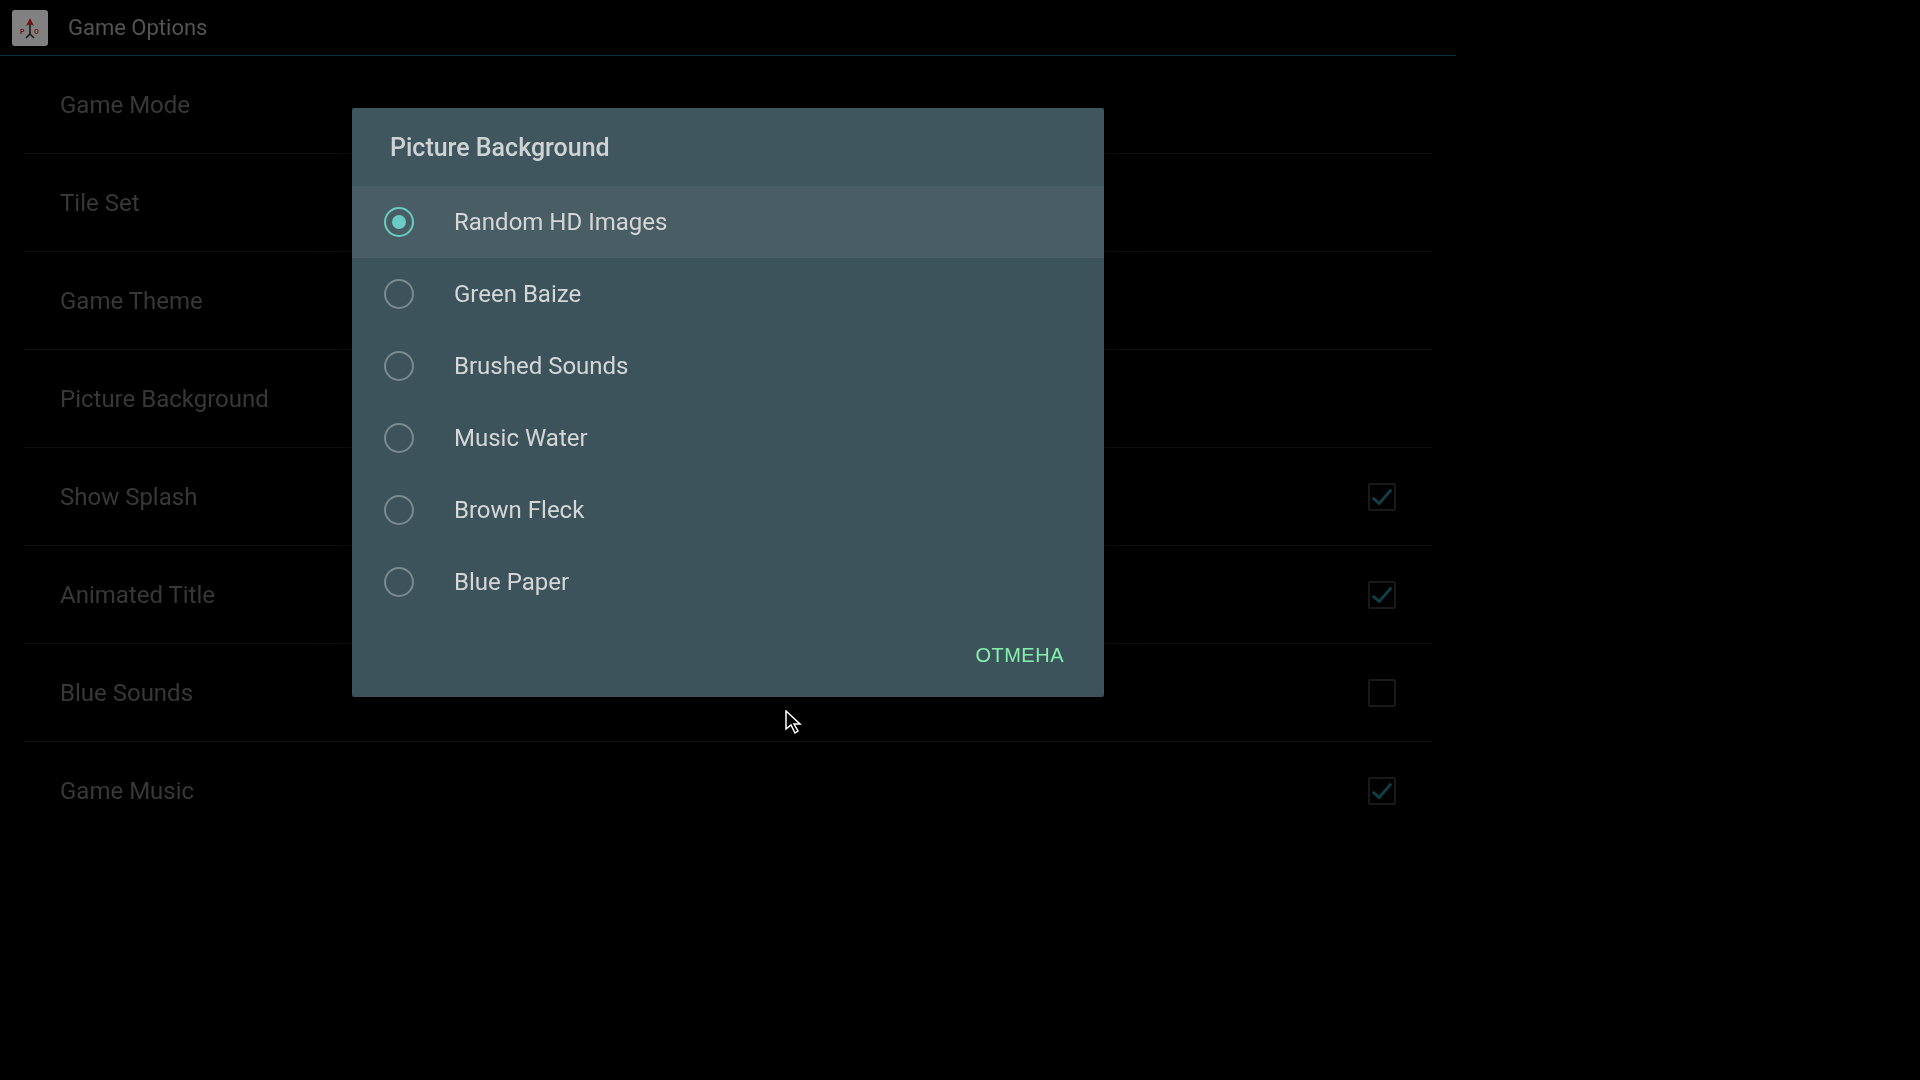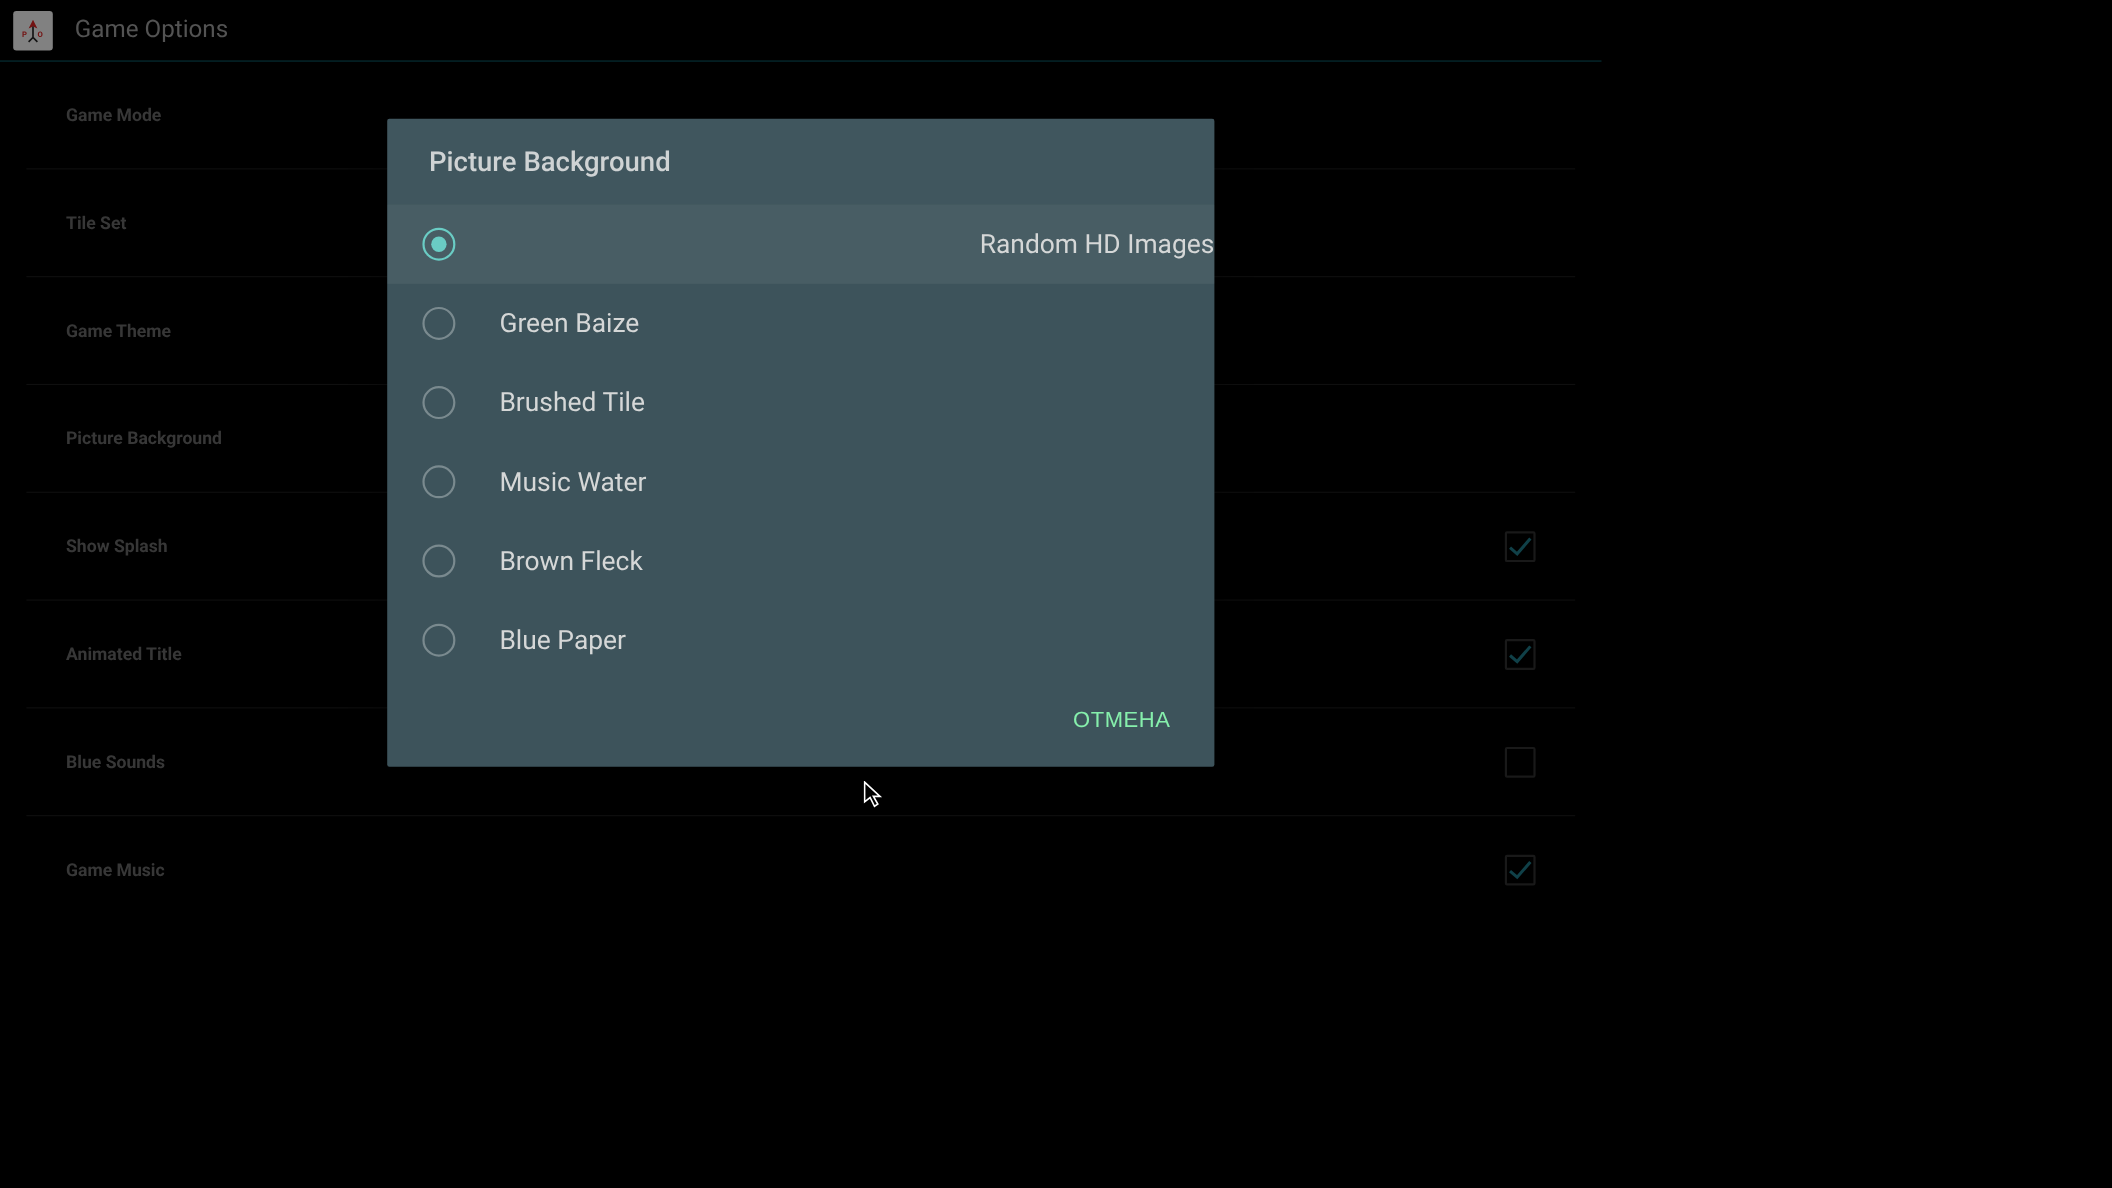--- a/index.html
+++ b/index.html
@@ -51,22 +51,22 @@
       display: flex;
       align-items: center;
       justify-content: space-between;
       padding: 0 36px;
       border-bottom: 1px solid #1a1a1a;
       margin-left: 24px;
       margin-right: 24px;
     }
     .setting-label {
       color: #5d5d5d;
-      font-size: 16px;
-      font-weight: 700;
+      font-size: 24px;
+      font-weight: 400;
     }
     .checkbox {
       width: 28px;
       height: 28px;
       border: 2px solid #2a2a2a;
       border-radius: 2px;
       display: flex;
       align-items: center;
       justify-content: center;
     }
@@ -104,21 +104,20 @@
     }
     .radio-item {
       height: 72px;
       display: flex;
       align-items: center;
       padding-left: 32px;
       cursor: pointer;
     }
     .radio-item.selected {
       background: rgba(255,255,255,0.06);
-      justify-content: space-between;
     }
     .radio-circle {
       width: 30px;
       height: 30px;
       border: 2.5px solid #7a8a8f;
       border-radius: 50%;
       display: flex;
       align-items: center;
       justify-content: center;
       flex-shrink: 0;
@@ -227,21 +226,21 @@
             <div class="radio-inner"></div>
           </div>
         <div class="radio-label">Random HD Images</div>
       </div>
       <div class="radio-item">
         <div class="radio-circle"></div>
         <div class="radio-label">Green Baize</div>
       </div>
       <div class="radio-item">
         <div class="radio-circle"></div>
-        <div class="radio-label">Brushed Tile</div>
+        <div class="radio-label">Brushed Sounds</div>
       </div>
       <div class="radio-item">
         <div class="radio-circle"></div>
         <div class="radio-label">Music Water</div>
       </div>
       <div class="radio-item">
         <div class="radio-circle"></div>
         <div class="radio-label">Brown Fleck</div>
       </div>
       <div class="radio-item">

